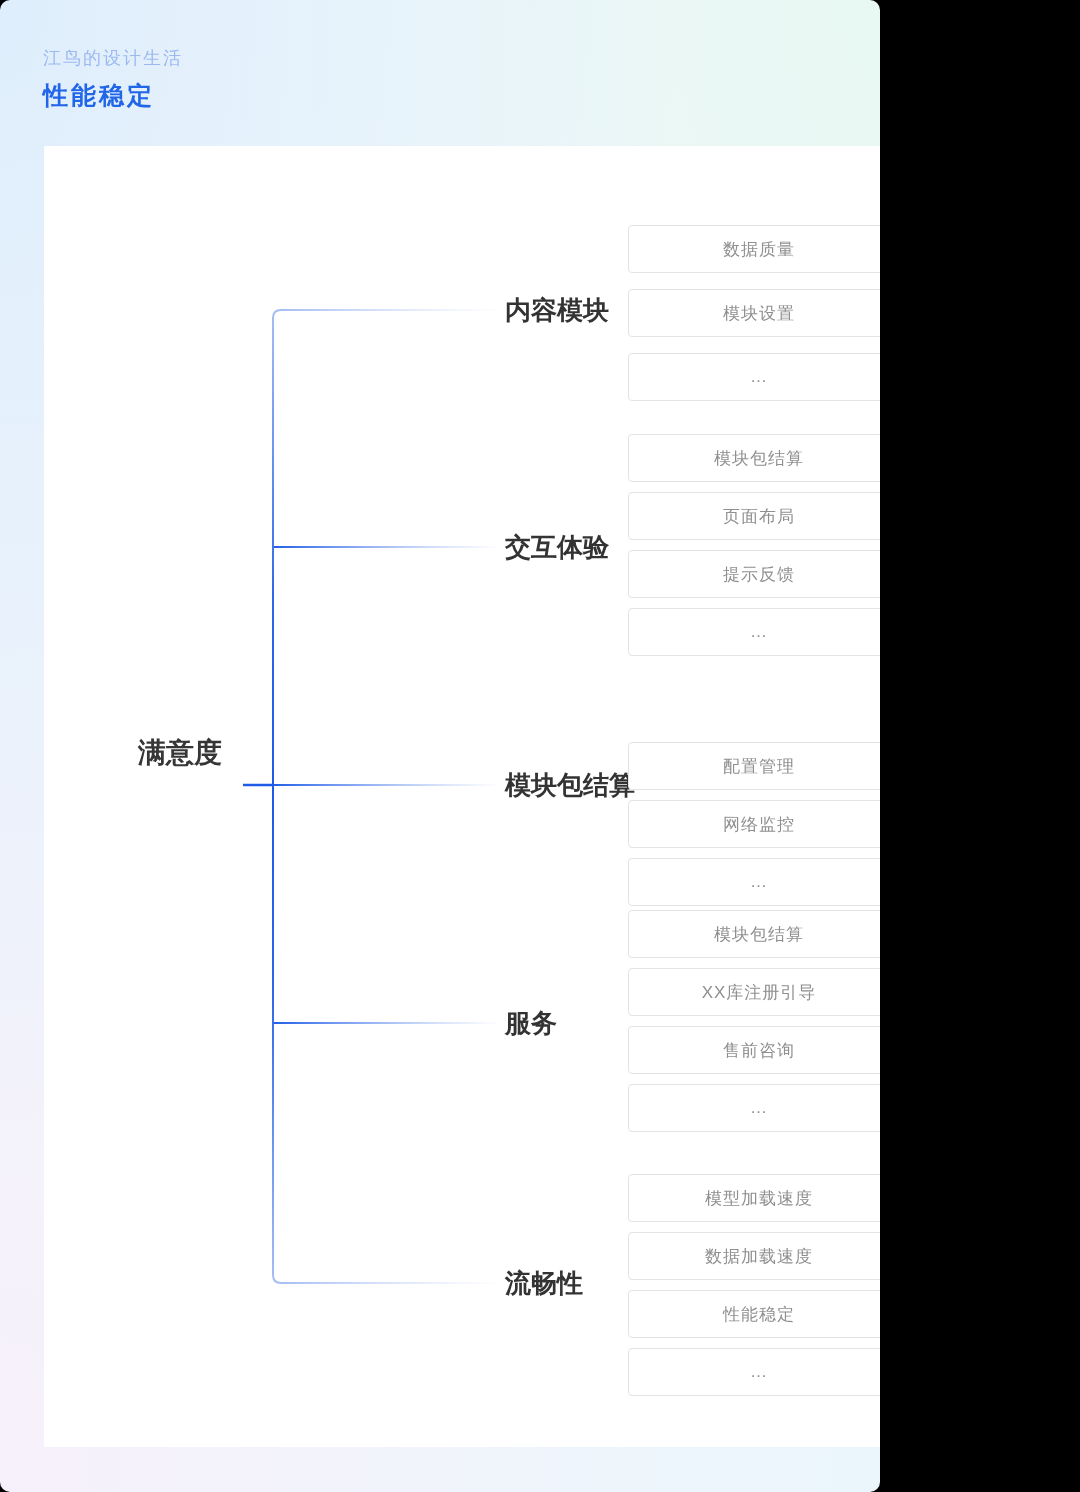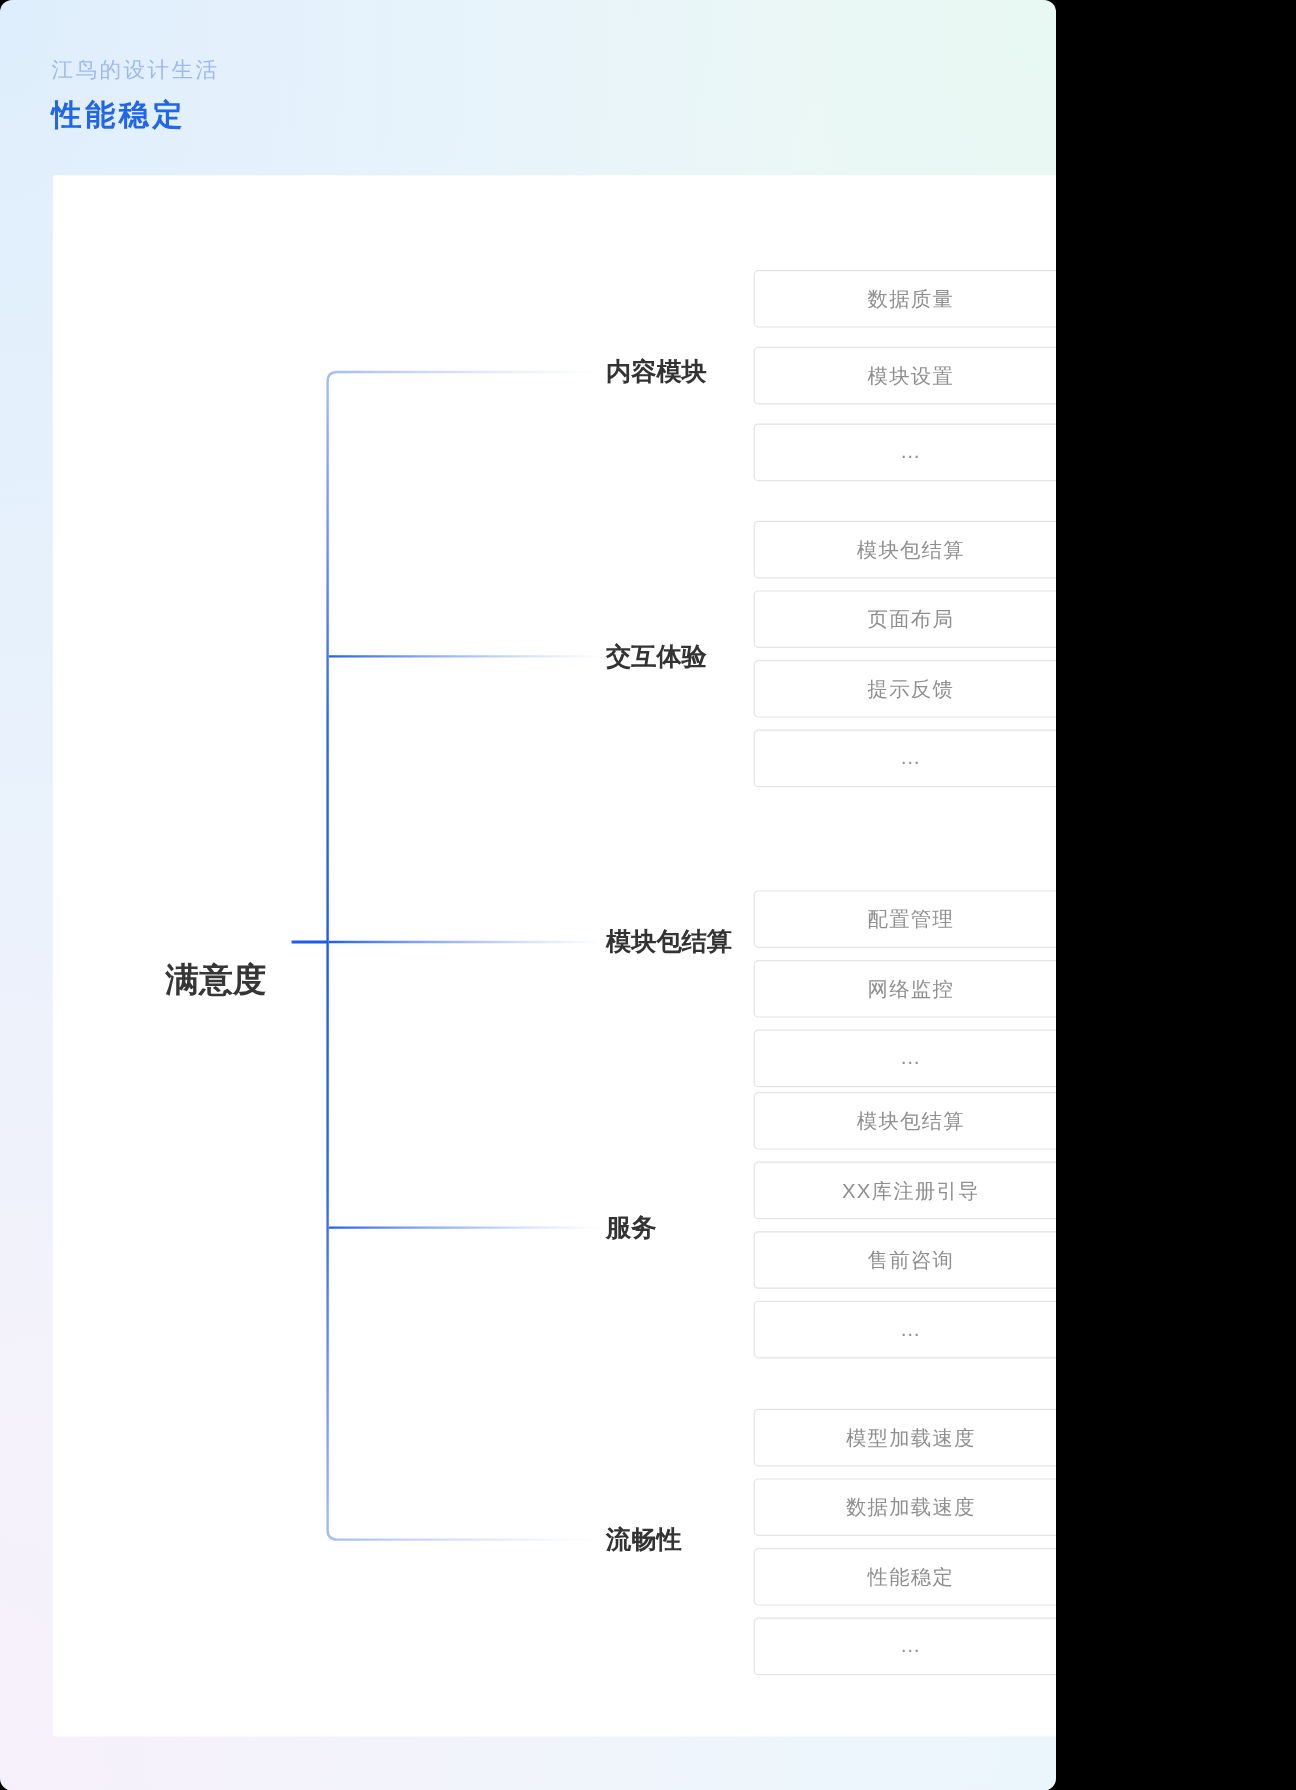--- a/index.html
+++ b/index.html
@@ -20,26 +20,26 @@
   .page-title{
     position:absolute;left:43px;top:79px;
     font-size:25px;letter-spacing:3px;color:#2165E8;font-weight:700;
   }
   .card{
     position:absolute;left:44px;top:146px;width:992px;height:1301px;
     background:#FFFFFF;border-radius:2px;
   }
   .connectors{position:absolute;left:0;top:0;width:992px;height:1301px;}
   .root-label{
-    position:absolute;left:94px;top:652px;width:110px;height:38px;line-height:38px;
+    position:absolute;left:94px;top:588px;width:110px;height:38px;line-height:38px;
     font-size:28px;font-weight:700;color:#363636;
   }
   .branch-label{
     position:absolute;left:461px;height:30px;line-height:30px;
-    font-size:21px;font-weight:700;color:#333333;white-space:nowrap;font-family:Liberation Serif, serif;
+    font-size:26px;font-weight:700;color:#333333;white-space:nowrap;
   }
   .bl-0{top:149px;} .bl-1{top:386px;} .bl-2{top:624px;} .bl-3{top:862px;} .bl-4{top:1122px;}
   .group{
     position:absolute;left:584px;width:262px;
     display:flex;flex-direction:column;gap:10px;
   }
   .g-0{top:79px;gap:16px;} .g-1{top:288px;} .g-2{top:554px;margin-top:42px;} .g-3{top:764px;} .g-4{top:1028px;}
   .node{
     box-sizing:border-box;height:48px;background:#FFFFFF;
     border:1px solid #E3E3E3;border-radius:4px;

